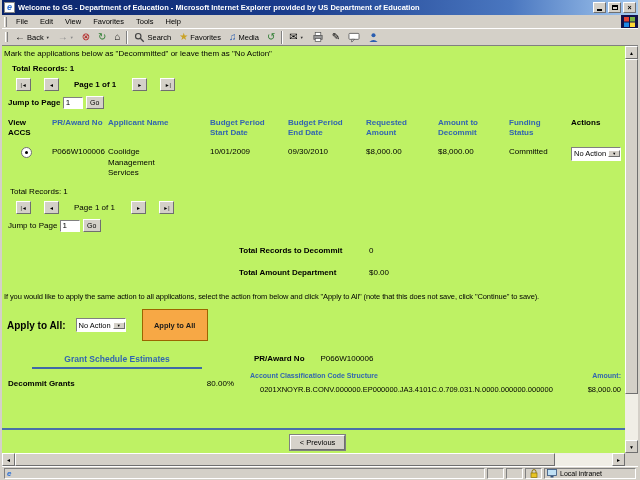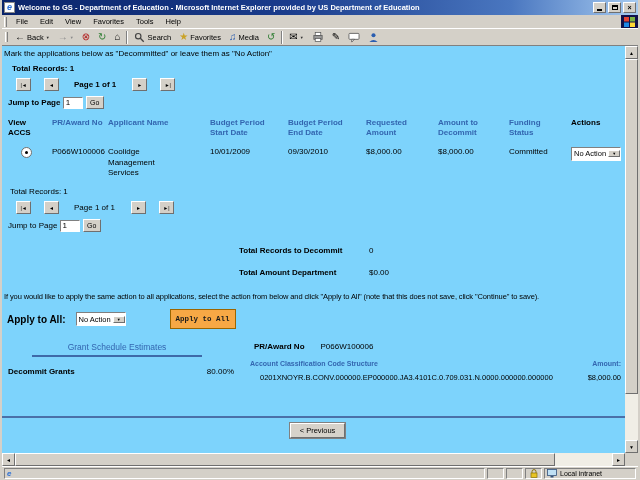--- a/index.html
+++ b/index.html
@@ -28,21 +28,21 @@
   .toolbar { height:17px; flex:0 0 17px; display:flex; align-items:center; background:#D4D0C8; border-bottom:1px solid #808080; padding-left:1px; }
   .tbtn { display:flex; align-items:center; gap:2px; padding:0 4px; height:15px; font-size:7.5px; white-space:nowrap; }
   .ticon { font-size:10px; line-height:10px; }
   .dd { font-size:4px; color:#333; }
   .dim { color:#8a8a8a; }
   .sep { width:2px; height:13px; border-left:1px solid #808080; border-right:1px solid #fff; margin:0 2px; }
   .red { color:#B22222; } .green { color:#2E7D32; } .gold { color:#C9A227; } .blue { color:#2A5DB0; }
 
   
   .main { flex:1; display:flex; min-height:0; }
-  .content { flex:1; background:#7dd3fc; overflow:hidden; position:relative; }
+  .content { flex:1; background:#bef264; overflow:hidden; position:relative; }
   .bold { font-weight:bold; }
   .i-top { margin:3px 0 0 2px; }
   .rec-top { margin:6px 0 0 10px; font-weight:bold; }
   .rec-bot { margin:8px 0 0 8px; }
   .pager { display:flex; align-items:center; margin:5px 0 0 14px; }
   .pgbtn { width:15px; height:13px; background:#D4D0C8; border:1px solid; border-color:#fff #6F6F6F #6F6F6F #fff;
     display:inline-flex; align-items:center; justify-content:center; font-size:5px; margin-right:13px; }
   .pglabel { margin:0 4px 0 2px; padding-right:12px; }
   .jump { display:flex; align-items:center; margin:5px 0 0 6px; }
   .jump input { width:20px; height:12px; font-size:8px; font-family:"Liberation Sans",sans-serif; border:1px solid; border-color:#808080 #fff #fff #808080; padding:0 2px; }
@@ -63,25 +63,25 @@
 
   .totals { margin:14px 0 0 237px; }
   .trow { display:flex; margin-bottom:13px; }
   .tlabel { font-weight:bold; width:130px; }
 
   .apply-note { margin:15px 0 0 2px; font-size:7.5px; letter-spacing:-0.1px; white-space:nowrap; }
   .apply-row { display:flex; align-items:center; margin:8px 0 0 5px; }
   .apply-label { font-weight:bold; font-size:10px; }
   .apply-row .select { margin-left:10px; }
   .btn-orange { background:#F7A845; border:1px solid #9C6500; color:#1a1a1a; display:inline-flex; align-items:center; justify-content:center; }
-  .apply-btn { margin-left:44px; width:66px; height:20px; font-size:7.5px; font-weight:bold;font-family:Liberation Mono, monospace; }
+  .apply-btn { margin-left:16px; width:66px; height:32px; font-size:7.5px; font-weight:bold; }
 
   .sched { display:flex; margin-top:13px; }
   .sched-left { width:240px; padding-left:6px; }
-  .sched-head { color:#3366B0; font-weight:normal; font-size:8.5px; text-align:center; padding-bottom:3px;
+  .sched-head { color:#3366B0; font-weight:bold; font-size:8.5px; text-align:center; padding-bottom:3px;
     border-bottom:2px solid #3E69A8; margin:0 40px 0 24px; }
   .sched-dec { display:flex; justify-content:space-between; margin-top:10px; padding-right:8px; }
   .sched-right { flex:1; padding-right:4px; }
   .award-row { display:flex; margin-left:12px; }
   .award-row .val { margin-left:16px; }
   .accs-head { display:flex; justify-content:space-between; margin:9px 0 0 8px; color:#3366B0; font-weight:bold; font-size:7px; }
   .accs-row { display:flex; justify-content:space-between; margin:6px 0 0 18px; font-size:7.5px; }
 
   .hrule { height:2px; background:#4A70A8; margin-top:34px; }
   .nav { display:flex; align-items:center; margin:5px 0 0 8px;flex-direction:column; }

